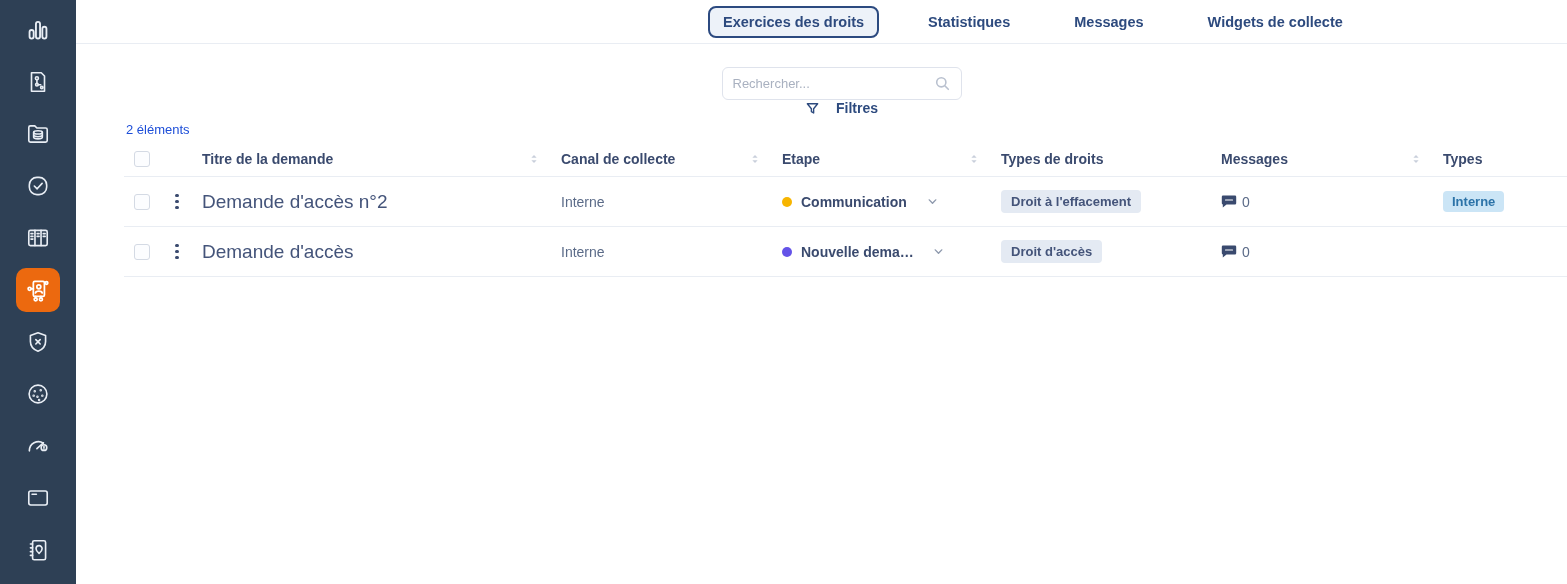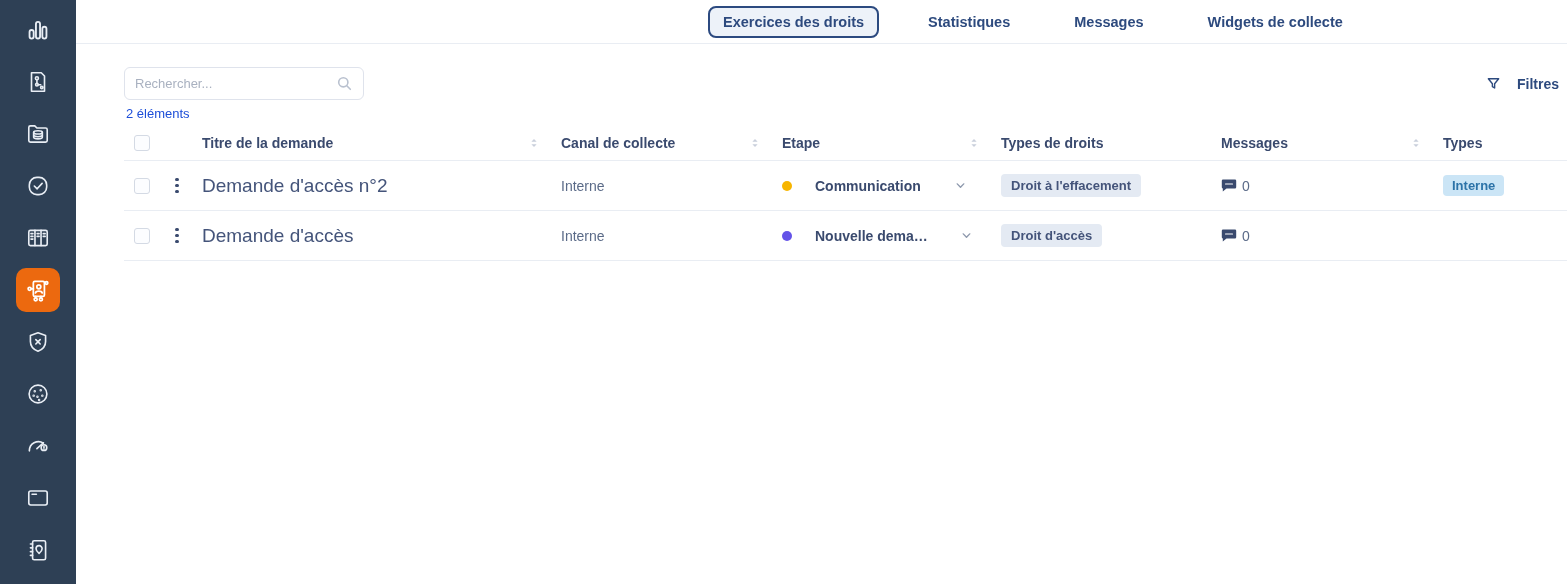--- a/index.html
+++ b/index.html
@@ -20,21 +20,21 @@
 
   
   .topnav { height:44px; border-bottom:1px solid #e9edf3; display:flex; align-items:center;
             padding-left:632px; gap:34px; flex:0 0 44px; }
   .tab { font-size:14.5px; font-weight:600; color:#2d4a7e; cursor:pointer;
          padding:6px 13px; border:2px solid transparent; border-radius:8px; white-space:nowrap; }
   .tab.active { border-color:#2c4a80; background:#edf2f9; }
 
   
   .toolbar { display:flex; align-items:center; justify-content:space-between;
-             margin:23px 8px 0 48px; }
+             margin:23px 8px 0 48px;flex-direction:column; }
   .searchbox { width:240px; height:33px; border:1px solid #dfe3ec; border-radius:6px;
                display:flex; align-items:center; padding:0 10px; background:#fff; }
   .searchbox input { border:none; outline:none; flex:1; font-size:13px; color:#44547a;
                      font-family:"Liberation Sans", sans-serif; }
   .searchbox input::placeholder { color:#a9b1c0; }
   .filters-btn { display:flex; align-items:center; gap:16px; background:none; border:none;
                  font-size:14px; font-weight:700; color:#2d4a7e; cursor:pointer;
                  font-family:"Liberation Sans", sans-serif; }
 
   .count { margin:6px 0 4px 50px; font-size:13px; color:#1d4ed8; }
@@ -51,21 +51,21 @@
   .sort-ic { cursor:pointer; flex:0 0 auto; }
 
   .checkbox { width:16px; height:16px; border:1.5px solid #d4dae4; border-radius:3px;
               background:#fcfdff; margin-left:10px; cursor:pointer; }
   .kebab { display:flex; flex-direction:column; gap:2.5px; align-items:center;
            width:18px; cursor:pointer; padding:4px 0; }
   .kebab i { width:3.5px; height:3.5px; border-radius:50%; background:#3a4a6e; }
 
   .cell-title { font-size:19px; font-weight:500; color:#44547a; }
   .cell-canal { font-size:14px; color:#5b6b88; }
-  .cell-etape { display:flex; align-items:center; gap:23px; cursor:pointer; }
+  .cell-etape { display:flex; align-items:center; gap:9px; cursor:pointer; }
   .dot { width:10px; height:10px; border-radius:50%; flex:0 0 10px; }
   .etape-label { font-size:14px; font-weight:600; color:#3a4a6e; max-width:112px;
                  white-space:nowrap; overflow:hidden; }
   .chev { margin-left:10px; display:flex; align-items:center; }
   .badge { display:inline-block; background:#e4eaf3; color:#44547a; font-size:13px;
            font-weight:600; padding:4px 10px; border-radius:4px; }
   .cell-msg { display:flex; align-items:center; gap:5px; font-size:14px; color:#5b6b88; }
   .tag { display:inline-block; background:#cbe5f6; color:#2c73a8; font-size:13px;
          font-weight:700; padding:3px 9px; border-radius:4px; }
 </style>

